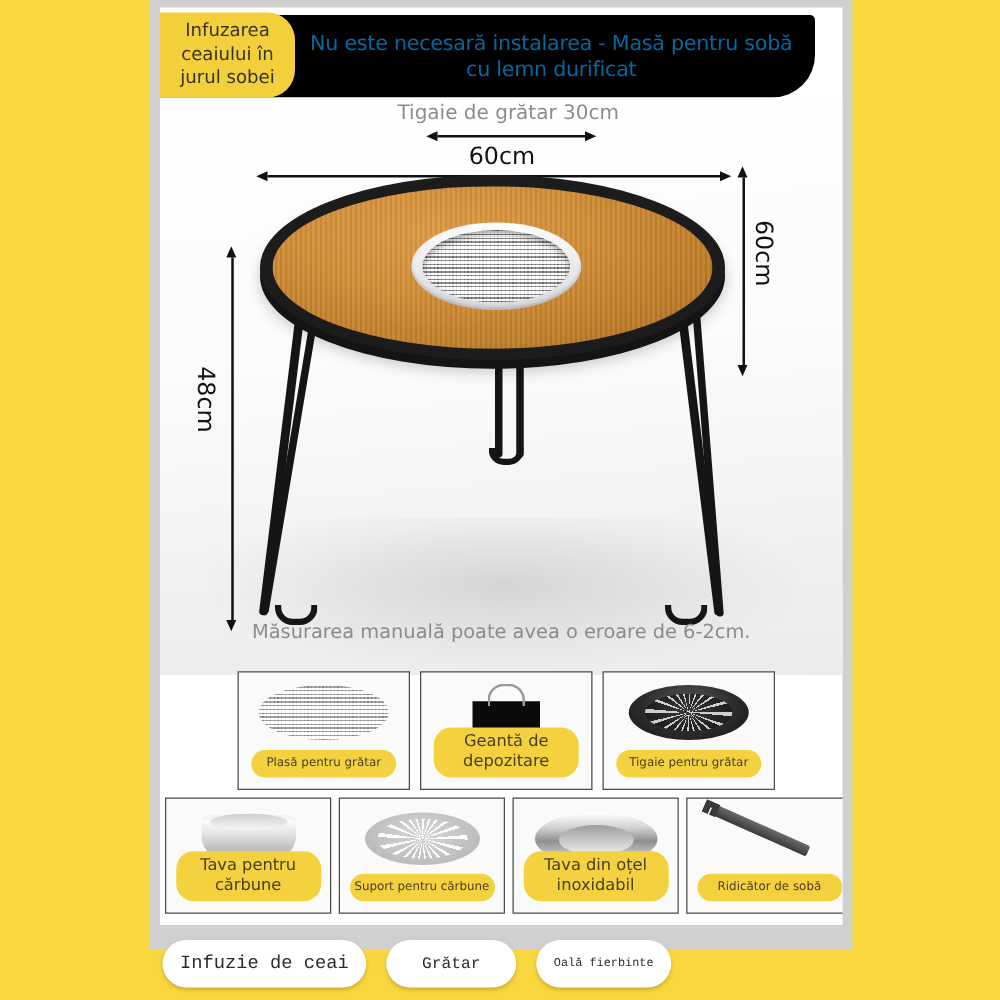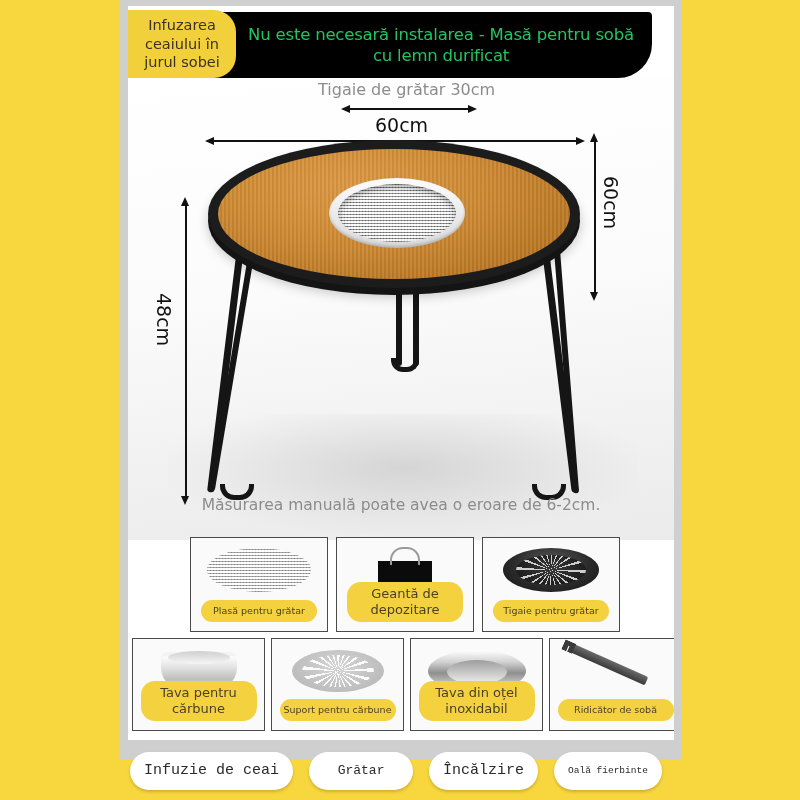--- a/index.html
+++ b/index.html
@@ -43,21 +43,21 @@
     background: #000000;
     border-bottom-right-radius: 34px;
     border-top-right-radius: 4px;
     display: flex;
     align-items: center;
     justify-content: center;
     padding-left: 120px;
     padding-right: 18px;
   }
   #header-title {
-    color: #22c55e;
+    color: #0369a1;
     font-size: 16.5px;
     line-height: 1.28;
     text-align: center;
     font-weight: 400;
     letter-spacing: -0.2px;
   }
   #header-tab {
     position: absolute;
     left: 0; top: 4px;
     width: 108px; height: 68px;
@@ -484,15 +484,14 @@
         </div>
       <div class="acc-pill">Ridicător de sobă</div>
     </div>
   </div>
 
 </div>
 
 <div id="chips">
   <div class="chip s1">Infuzie de ceai</div>
   <div class="chip s2">Grătar</div>
-  <div class="chip s1">Încălzire</div>
   <div class="chip s3">Oală fierbinte</div>
 </div>
 
 </body></html>

